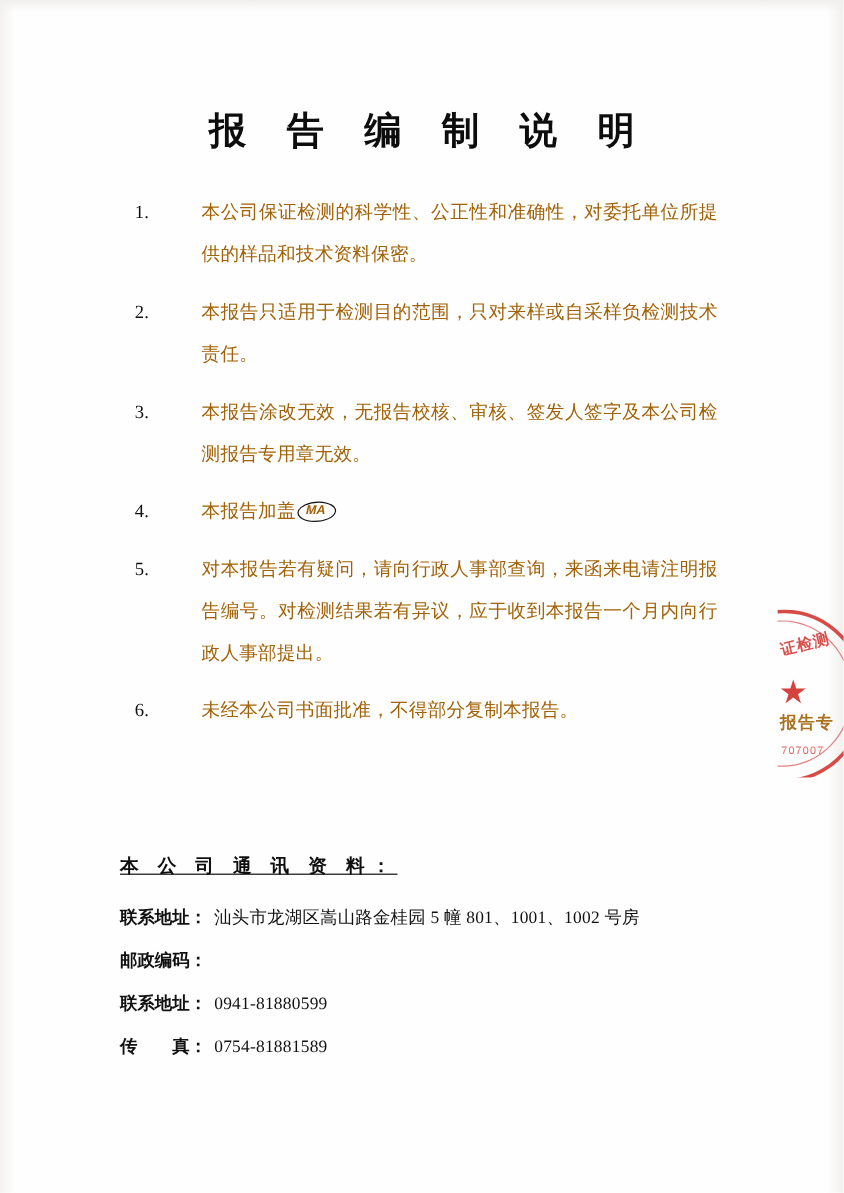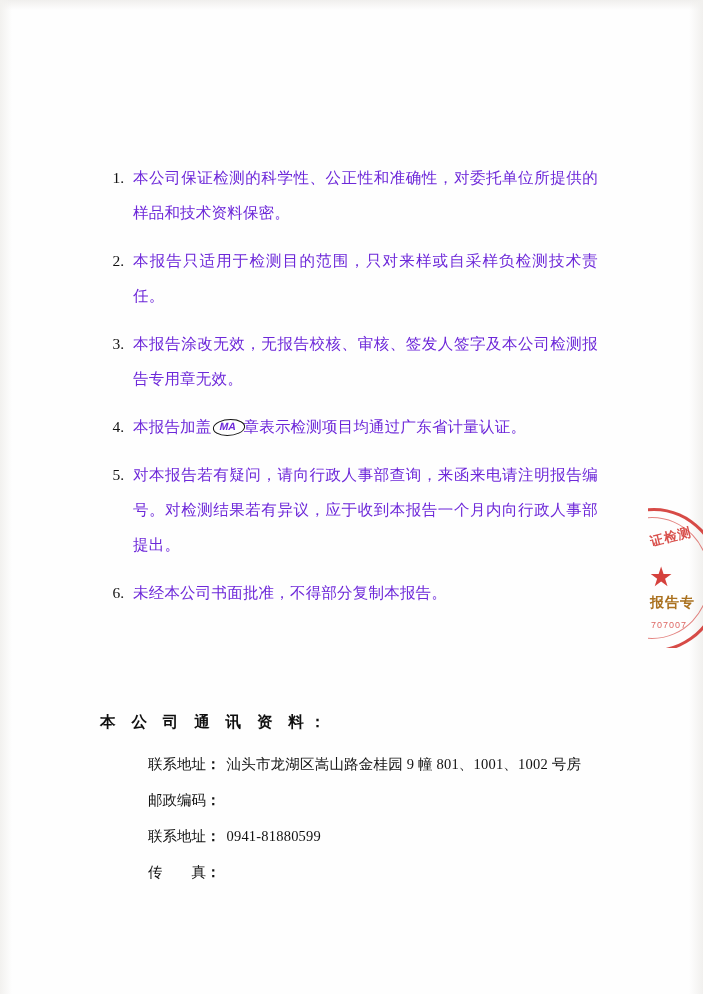--- a/index.html
+++ b/index.html
@@ -74,21 +74,22 @@
     line-height: 35px;
     font-family: "Liberation Serif", "DejaVu Serif", serif;
     color: #121212;
   }
   .clause-text {
     flex: 1 1 auto;
     font-size: 15.5px;
     line-height: 35px;
     text-align: justify;
     letter-spacing: 0.2px;
-    color: #6d28d9;
+    color: #a16207;
+    margin-left: 35px;
   }
   .ma-mark {
     display: inline-block;
     position: relative;
     width: 30px;
     height: 15px;
     vertical-align: -2px;
     margin: 0 1px;
   }
   .ma-mark .ma-oval {
@@ -195,74 +196,75 @@
     left: 100px;
     top: 712px;
     width: 520px;
   }
   .contact-heading {
     font-size: 15.5px;
     font-weight: bold;
     letter-spacing: 6px;
     margin-bottom: 22px;
     color: #0f0f0f;
+    text-decoration: underline;
   }
   .contact-row {
     display: flex;
     align-items: baseline;
     margin-bottom: 17px;
     font-size: 14.5px;
     color: #111111;
   }
   .contact-label {
     flex: 0 0 auto;
-    font-weight: normal;
+    font-weight: bold;
     white-space: pre;
-    margin-left: 48px;
   }
   .contact-sep {
     flex: 0 0 auto;
     font-weight: bold;
     padding-right: 6px;
   }
   .contact-value {
     flex: 1 1 auto;
     letter-spacing: 0.2px;
   }
 </style>
 </head>
 <body>
 
 <div class="page">
 
   <div class="scan-edge-top"></div>
   <div class="scan-edge-left"></div>
   <div class="scan-edge-right"></div>
 
+  <div class="doc-title">报 告 编 制 说 明</div>
 
   <div class="clause-list">
 
     <div class="clause">
       <div class="clause-num">1.</div>
       <div class="clause-text"><span>本公司保证检测的科学性、公正性和准确性，对委托单位所提供的样品和技术资料保密。</span></div>
     </div>
 
     <div class="clause">
       <div class="clause-num">2.</div>
       <div class="clause-text"><span>本报告只适用于检测目的范围，只对来样或自采样负检测技术责任。</span></div>
     </div>
 
     <div class="clause">
       <div class="clause-num">3.</div>
       <div class="clause-text"><span>本报告涂改无效，无报告校核、审核、签发人签字及本公司检测报告专用章无效。</span></div>
     </div>
 
     <div class="clause">
       <div class="clause-num">4.</div>
-      <div class="clause-text"><span>本报告加盖</span><span class="ma-mark"><span class="ma-oval"></span><span class="ma-text">MA</span></span><span>章表示检测项目均通过广东省计量认证。</span></div>
+      <div class="clause-text"><span>本报告加盖</span><span class="ma-mark"><span class="ma-oval"></span><span class="ma-text">MA</span></span></div>
     </div>
 
     <div class="clause">
       <div class="clause-num">5.</div>
       <div class="clause-text"><span>对本报告若有疑问，请向行政人事部查询，来函来电请注明报告编号。对检测结果若有异议，应于收到本报告一个月内向行政人事部提出。</span></div>
     </div>
 
     <div class="clause">
       <div class="clause-num">6.</div>
       <div class="clause-text"><span>未经本公司书面批准，不得部分复制本报告。</span></div>
@@ -278,33 +280,34 @@
     <div class="stamp-mid-text">报告专</div>
     <div class="stamp-bottom-text">707007</div>
   </div>
 
   <div class="contact-block">
     <div class="contact-heading">本 公 司 通 讯 资 料：</div>
 
     <div class="contact-row">
       <span class="contact-label">联系地址</span>
       <span class="contact-sep">：</span>
-      <span class="contact-value">汕头市龙湖区嵩山路金桂园 9 幢 801、1001、1002 号房</span>
+      <span class="contact-value">汕头市龙湖区嵩山路金桂园 5 幢 801、1001、1002 号房</span>
     </div>
 
     <div class="contact-row">
       <span class="contact-label">邮政编码</span>
       <span class="contact-sep">：</span>
     </div>
 
     <div class="contact-row">
       <span class="contact-label">联系地址</span>
       <span class="contact-sep">：</span>
       <span class="contact-value">0941-81880599</span>
     </div>
 
     <div class="contact-row">
       <span class="contact-label">传　　真</span>
       <span class="contact-sep">：</span>
+      <span class="contact-value">0754-81881589</span>
     </div>
   </div>
 
 </div>
 
 </body></html>

